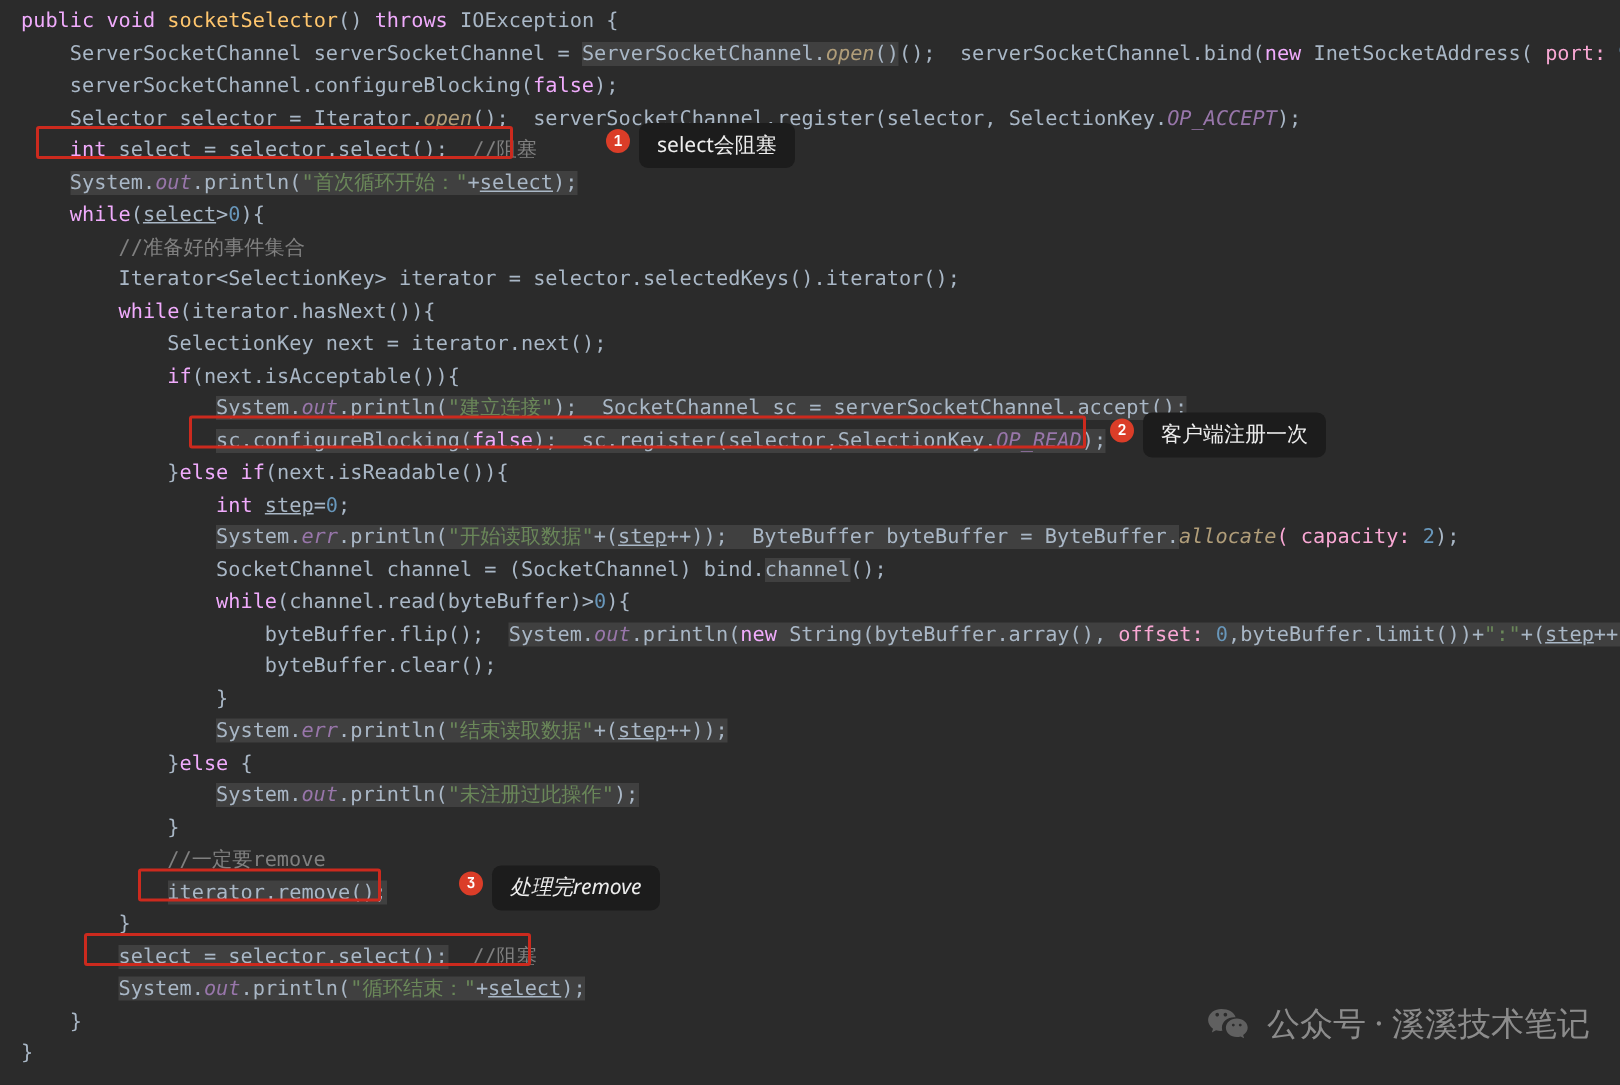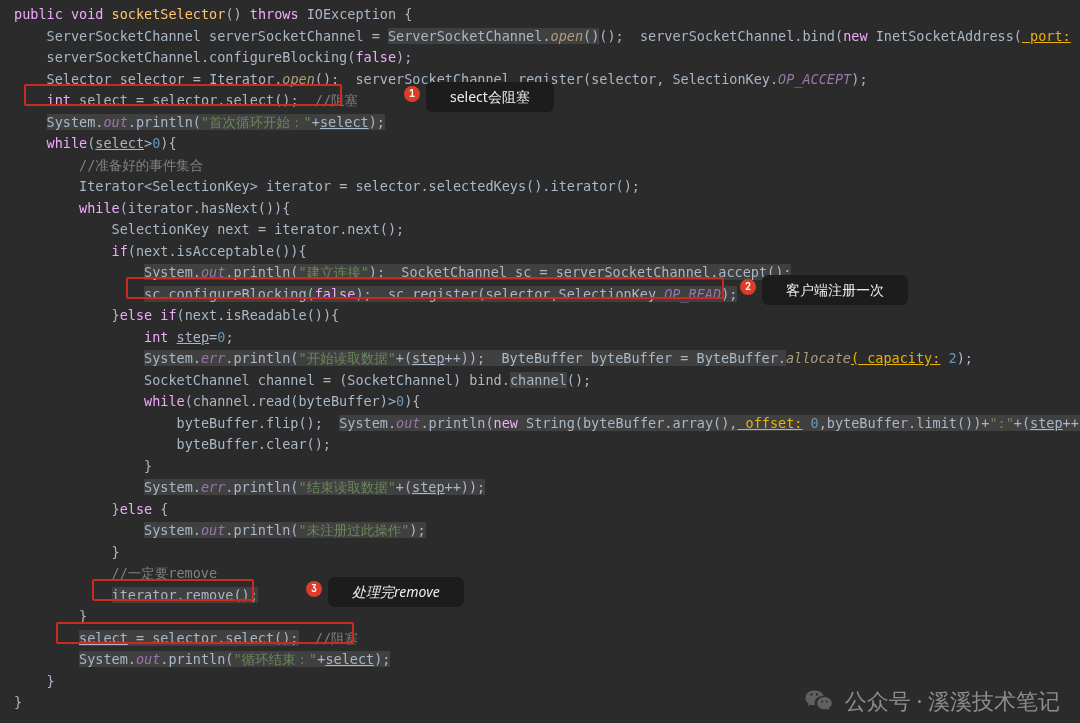--- a/index.html
+++ b/index.html
@@ -21,21 +21,21 @@
     white-space: pre;
   }
   .kw  { color: #f0abfc; }
   .fn  { color: #ffc66d; }
   .str { color: #6a8759; }
   .num { color: #6897bb; }
   .fld { color: #9876aa; font-style: italic; }
   .cst { color: #9876aa; font-style: italic; }
   .met { color: #b09d79; font-style: italic; }
   .cmt { color: #808080; }
-  .hint{ color: #eab308; text-decoration: underline; }
+  .hint{ color: #f9a8d4; }
   .uhl { background: #404040; }
 
   .redbox {
     position: absolute;
     border: 2px solid #cc2a1e;
     border-radius: 2px;
   }
   .badge {
     position: absolute;
     background: #db3d28;
@@ -44,30 +44,30 @@
     border-radius: 50%;
     font-size: 10px;
     line-height: 16px;
     text-align: center;
     font-weight: bold;
   }
   .label {
     position: absolute;
     background: #1c1c1c;
     color: #eee;
-    padding: 4px 24px;
+    padding: 4px 12px;
     border-radius: 6px;
     font-size: 14px;
     font-family: system-ui, sans-serif;
     white-space: nowrap;
   }
   .watermark {
     position: absolute;
     right: 20px;
-    bottom: 6px;
+    bottom: 24px;
     color: rgba(220,220,220,0.55);
     font-family: system-ui, sans-serif;
     font-size: 22px;
     display: flex;
     align-items: center;
     gap: 10px;
   }
   .wechat-icon {
     width: 32px; height: 32px;
     opacity: 0.55;

